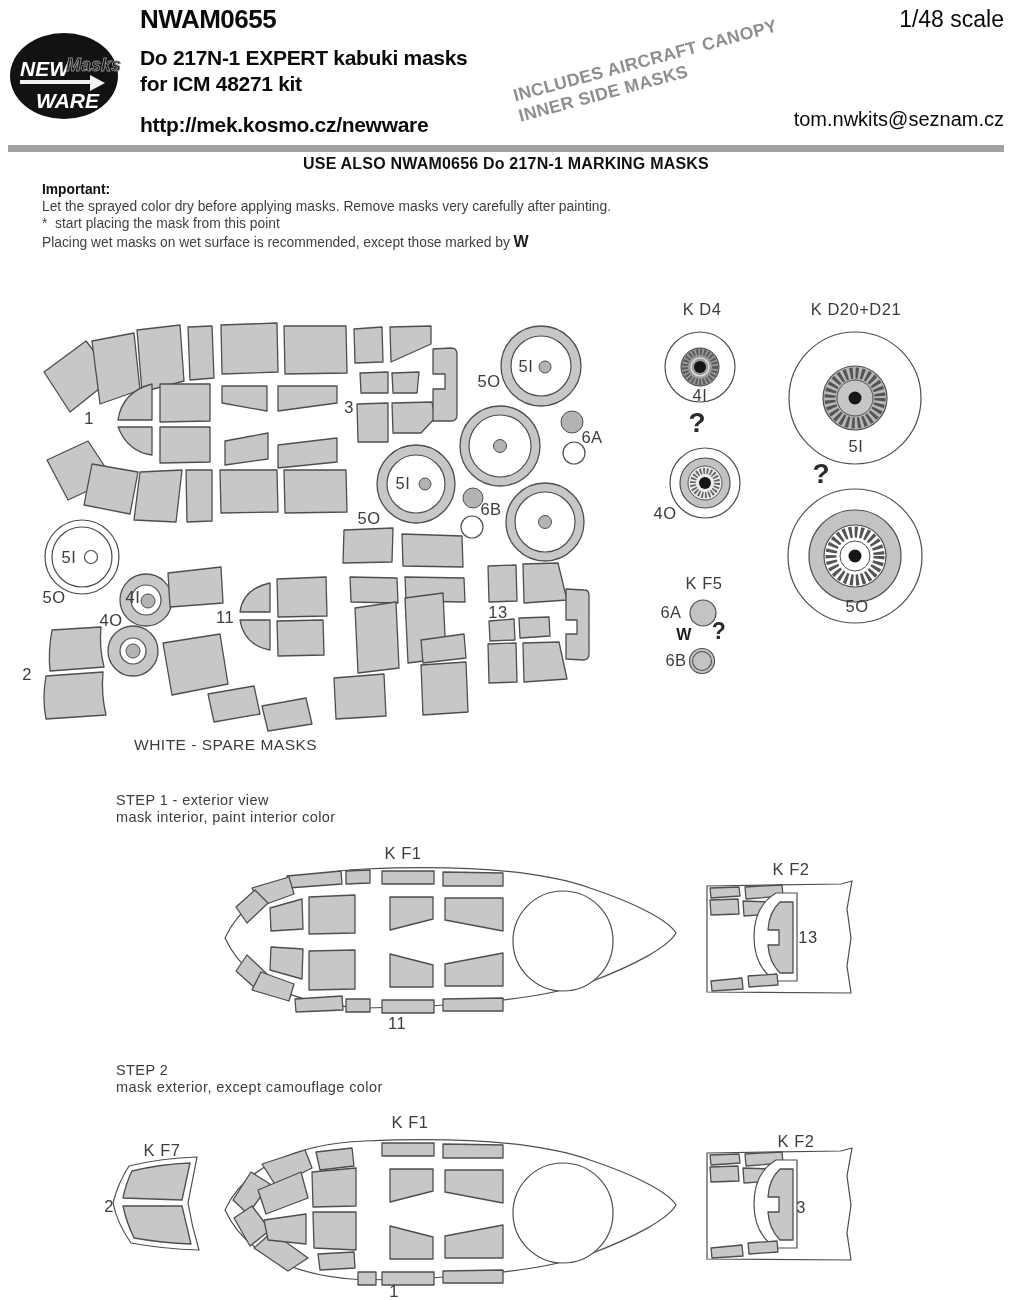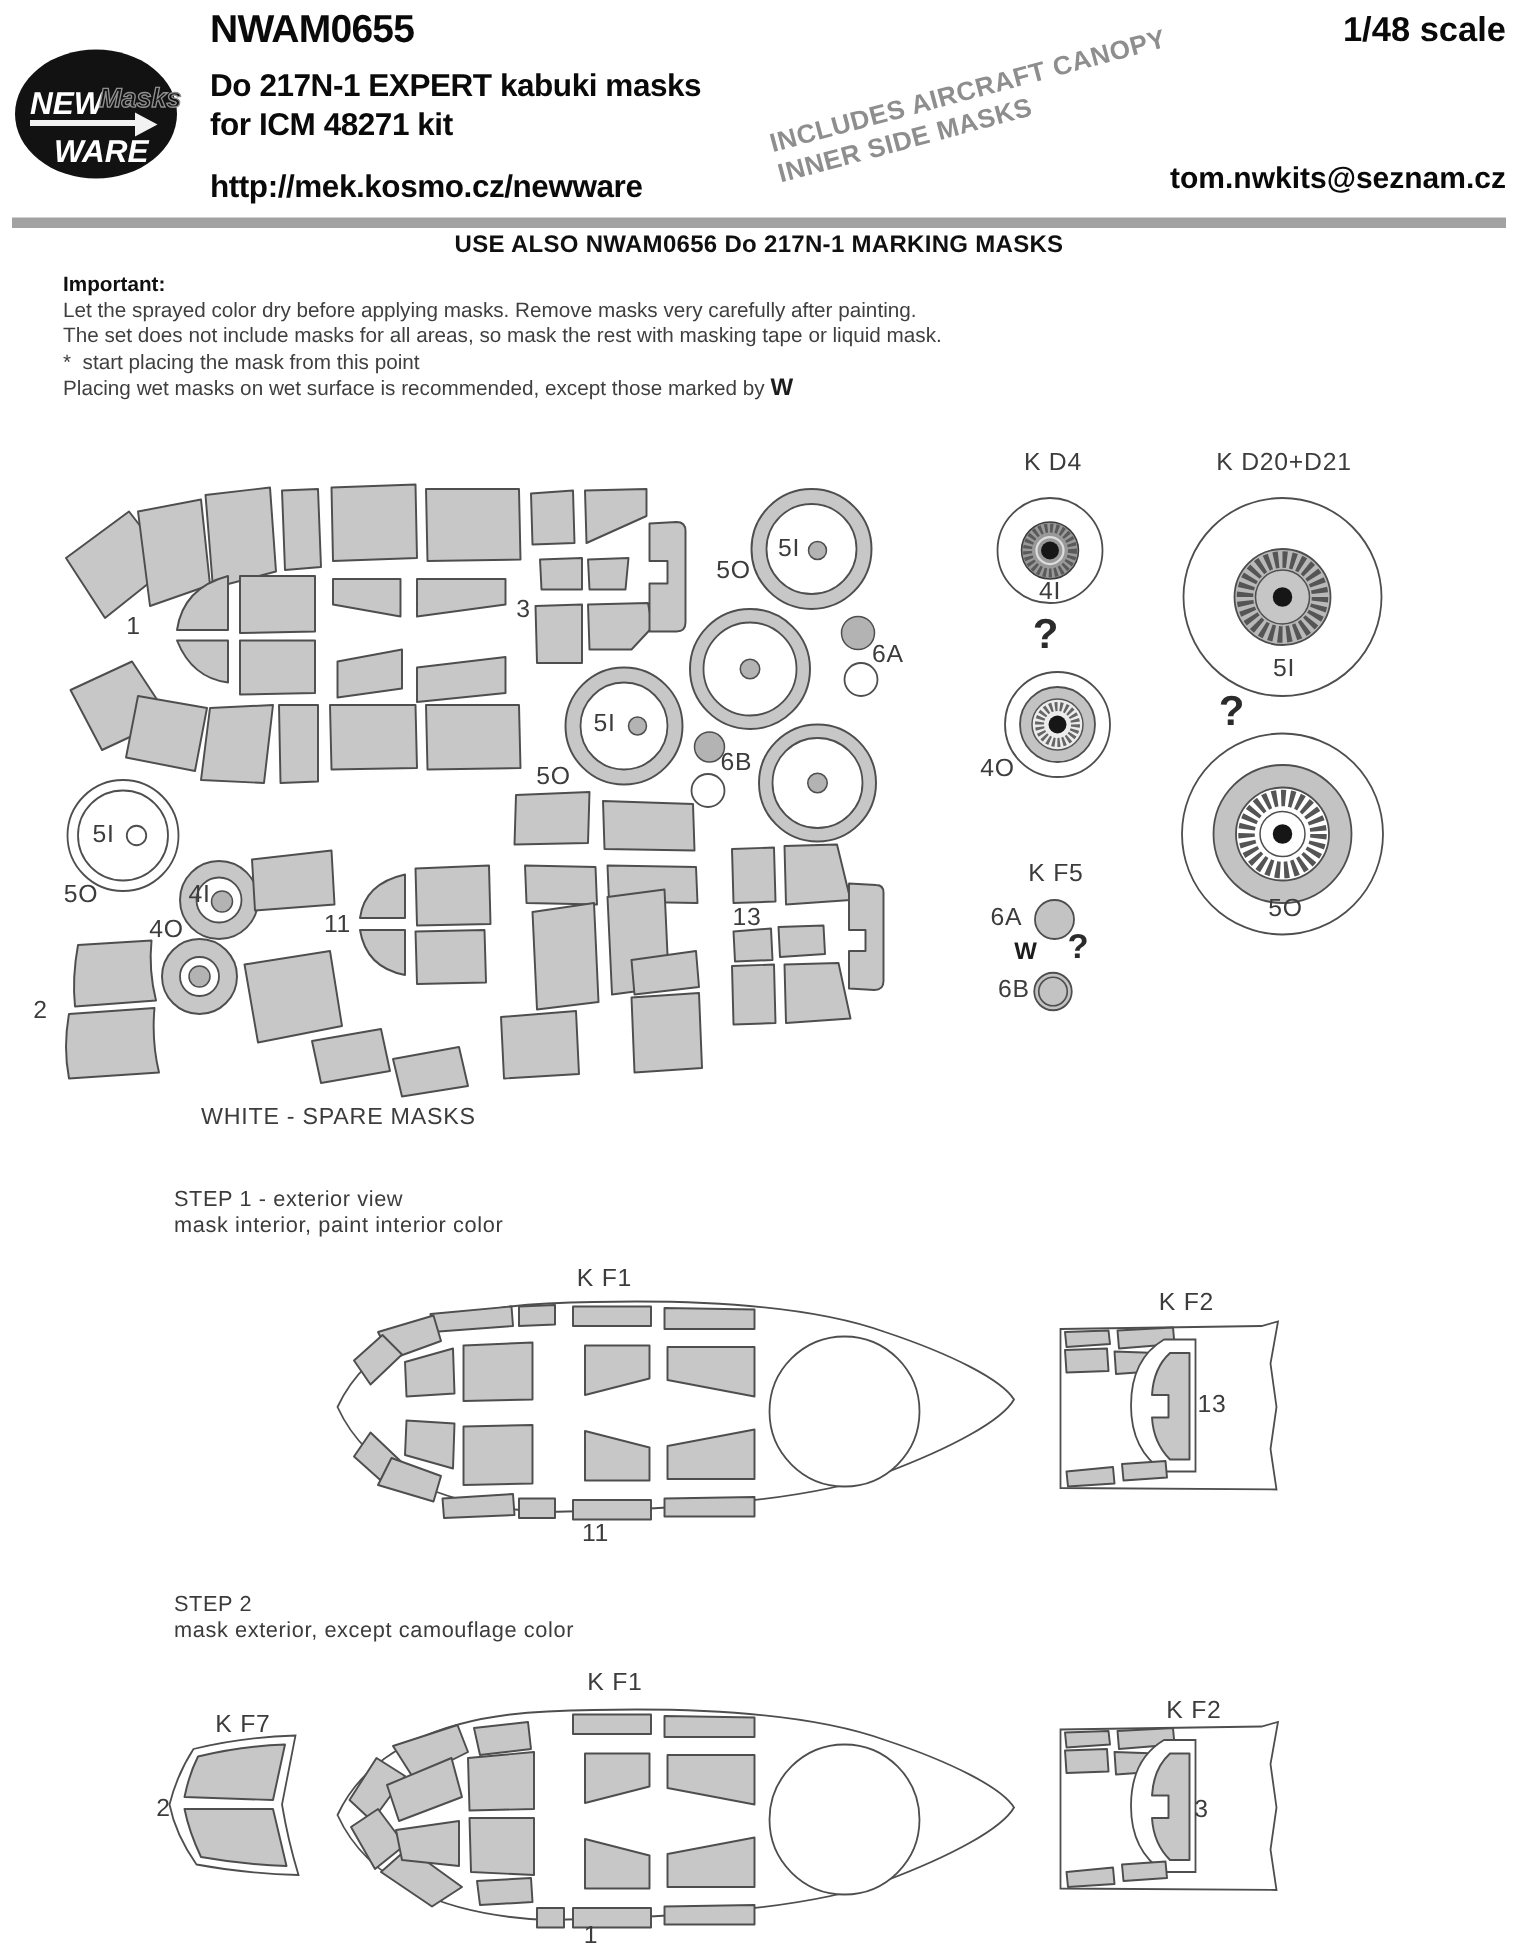--- a/index.html
+++ b/index.html
@@ -14,21 +14,21 @@
   .lbl{position:absolute;transform:translate(-50%,-50%);font-size:16.5px;color:#3c3c3c;
        white-space:nowrap;letter-spacing:.5px}
   .lbl-l{position:absolute;transform:translateY(-50%);font-size:15.5px;color:#3c3c3c;
        white-space:nowrap;letter-spacing:.5px}
   .q{font-size:28px;font-weight:700;color:#2b2b2b;letter-spacing:0}
   .q-small{font-size:23px;font-weight:700;color:#2b2b2b}
   .wbold{font-weight:700;font-size:16px;color:#1c1c1c}
   .hdr-code{position:absolute;left:140px;top:4px;font-size:26px;font-weight:700;
        letter-spacing:-.5px;color:#0a0a0a}
   .hdr-line{position:absolute;left:140px;font-size:21px;font-weight:700;letter-spacing:-.3px;color:#0a0a0a}
-  .hdr-right{position:absolute;right:8px;text-align:left;font-weight:700;color:#0a0a0a}
+  .hdr-right{position:absolute;right:8px;text-align:left;font-weight:400;color:#0a0a0a}
   .diag{position:absolute;left:511px;top:86px;transform:rotate(-15deg);transform-origin:0 0;
        color:#8e8e8e;font-size:17.5px;font-weight:700;letter-spacing:.4px;line-height:21px;white-space:nowrap}
   .bar{position:absolute;left:8px;top:145px;width:996px;height:7px;background:#a2a2a2}
   .notice{position:absolute;left:0;top:155px;width:1012px;text-align:center;font-size:16px;
        font-weight:700;color:#101010;letter-spacing:.2px}
   .instr{position:absolute;left:42px;top:181px;font-size:13.8px;color:#3f3f3f;line-height:17.2px}
   .instr .hd{font-weight:700;color:#101010}
   .instr div{white-space:pre-wrap}
   .step-t{position:absolute;font-size:14.5px;color:#3c3c3c;letter-spacing:.4px;white-space:nowrap}
 </style>
@@ -57,21 +57,20 @@
     <div>INCLUDES AIRCRAFT CANOPY</div>
     <div>INNER SIDE  MASKS</div>
   </div>
   <div class="bar"></div>
 
   <div class="notice">USE ALSO NWAM0656 Do 217N-1 MARKING MASKS</div>
 
   <div class="instr">
     <div class="hd">Important:</div>
     <div>Let the sprayed color dry before applying masks. Remove masks very carefully after painting.</div>
-    <div>The set does not include masks for all areas, so mask the rest with masking tape or liquid mask.</div>
     <div>*  start placing the mask from this point</div>
     <div><span>Placing wet masks on wet surface is recommended, except those marked by </span><span class="wbold">W</span></div>
   </div>
 
   <svg class="sheet" width="1012" height="1300" viewBox="0 0 1012 1300">
     <defs>
       <g id="kf1common">
         <path class="w" d="M225,938 C245,895 295,872 365,869 C460,865 540,870 590,888 C635,903 668,920 676,933 C668,947 635,965 590,982 C540,1000 460,1006 365,1008 C295,1005 245,982 225,938 Z"></path>
         <circle class="w" cx="563" cy="941" r="50"></circle>
         <polygon class="m" points="382,871 434,871 434,884 382,884"></polygon>

